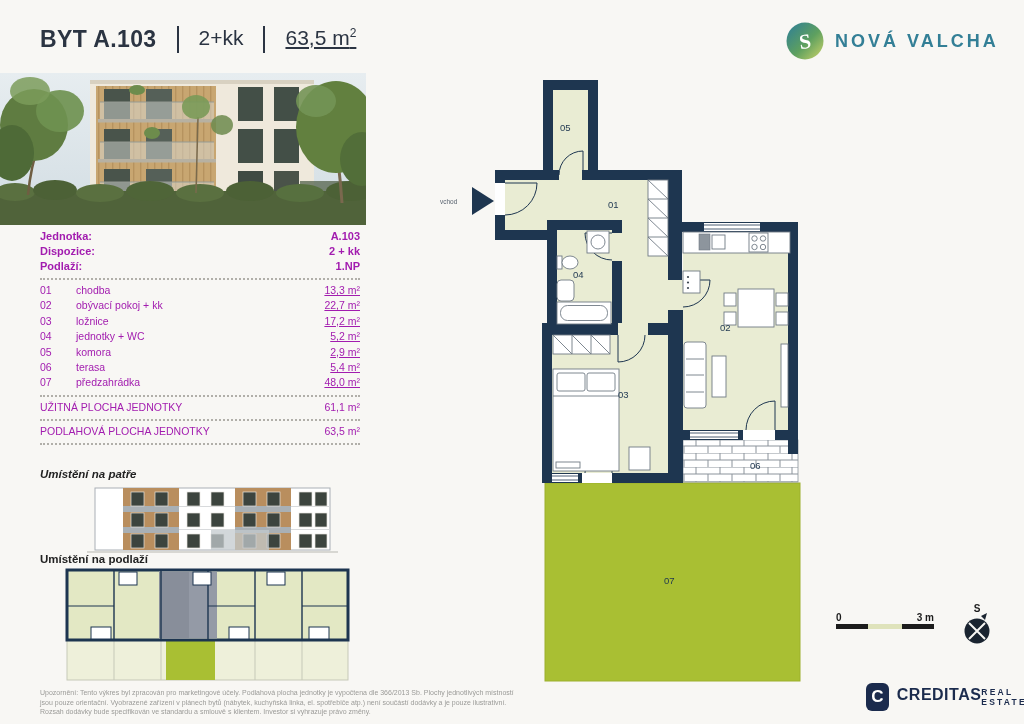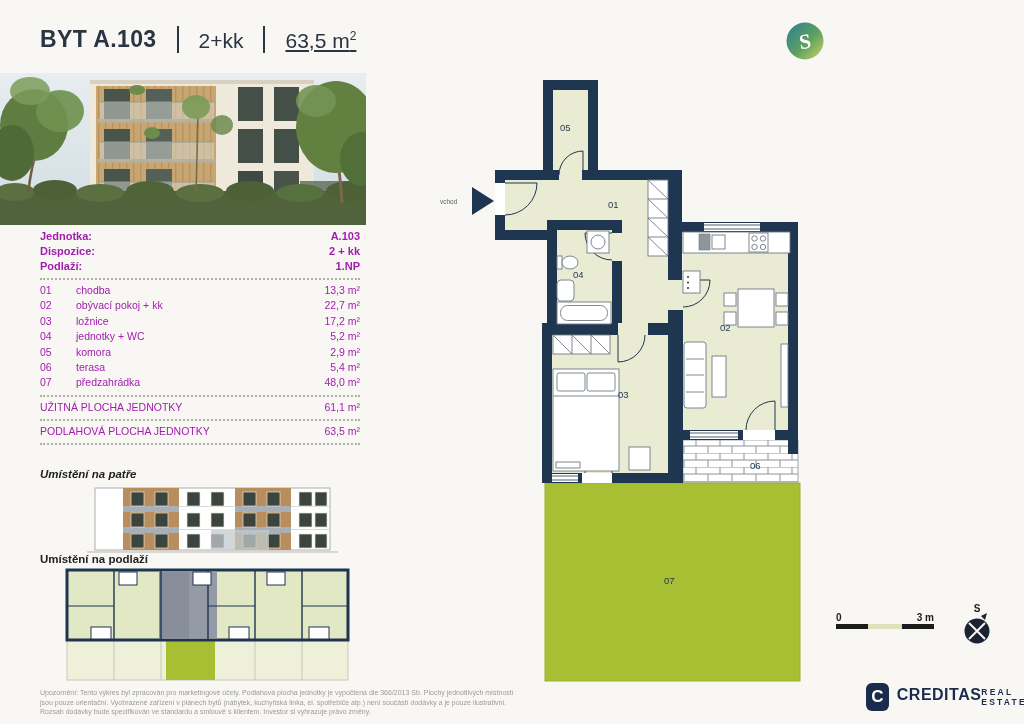--- a/index.html
+++ b/index.html
@@ -1,41 +1,41 @@
 <!DOCTYPE html>
 <html><head>
 <meta charset="utf-8">
 <style>
   * { box-sizing: border-box; }
   html,body { margin:0; padding:0; }
   body { background:#e9e9e9; font-family:"Liberation Sans", sans-serif; }
   .page{ position:relative; width:1024px; height:724px; background:#f8f7f4; overflow:hidden; margin:0 auto; }
 
   
-  .hdr{ position:absolute; left:40px; top:26px; display:flex; align-items:flex-end; color:#2b3442; }
+  .hdr{ position:absolute; left:40px; top:26px; display:flex; align-items:flex-start; color:#2b3442; }
   .hdr-title{ font-size:23px; font-weight:bold; letter-spacing:.4px; }
   .hdr-sep{ width:2px; height:27px; background:#2b3442; margin:0 20px; }
   .hdr-layout{ font-size:21px; }
   .hdr-area{ font-size:21px;text-decoration:underline; }
   .hdr-area sup{ font-size:12px; }
 
   .brand{ position:absolute; left:786px; top:22px; display:flex; align-items:center; gap:11px; }
   .brand-name{ font-size:18px; color:#337f96; letter-spacing:3px; font-weight:600; white-space:nowrap; }
 
   
   .photo{ position:absolute; left:0; top:73px; width:366px; height:152px; }
 
   
   .info{ position:absolute; left:40px; top:229px; width:320px; color:#a21caf; }
   .irow{ display:flex; line-height:15px; font-size:11px; font-weight:bold; }
   .irow .val{ margin-left:auto; }
   .dots{ border-top:2px dotted #b1afa9; margin:4px 0 3px 0; height:0; }
   .rrow{ display:flex; line-height:15.4px; font-size:10.5px; }
   .rnum{ width:36px; }
-  .rarea{ margin-left:auto; }
+  .rarea{ margin-left:auto;text-decoration:underline; }
   .trow{ display:flex; line-height:15px; font-size:10.5px;text-align:center; }
   .trow .val{ margin-left:auto; }
 
   
   .sec{ position:absolute; left:40px; font-weight:bold; font-size:11.5px; color:#222; }
   .sec-patre{ top:468px;font-style:italic; }
   .sec-podlazi{ top:553px; }
   .elev{ position:absolute; left:85px; top:484px; }
   .ovw{ position:absolute; left:63px; top:566px; }
 
@@ -76,20 +76,21 @@
       <defs>
         <linearGradient id="nv" x1="0" y1="0" x2="1" y2="1">
           <stop offset="0" stop-color="#2c7d99"></stop>
             <stop offset="0.55" stop-color="#5ea05f"></stop>
             <stop offset="1" stop-color="#cdd468"></stop>
         </linearGradient>
       </defs>
       <circle cx="19" cy="19" r="18.5" fill="url(#nv)"></circle>
       <text x="19" y="26.5" text-anchor="middle" font-size="21" font-weight="bold" fill="#ffffff" font-family="Liberation Serif, serif" transform="rotate(-8 19 19)">S</text>
     </svg>
+    <span class="brand-name">NOVÁ VALCHA</span>
   </div>
 
   <svg class="photo" viewBox="0 0 366 152">
     <defs>
       <linearGradient id="sky" x1="0" y1="0" x2="0" y2="1">
         <stop offset="0" stop-color="#e7edf0"></stop>
           <stop offset="1" stop-color="#d2dde3"></stop>
       </linearGradient>
       <pattern id="wood" width="7" height="12" patternUnits="userSpaceOnUse">
         <rect width="7" height="12" fill="#c8a671"></rect>

